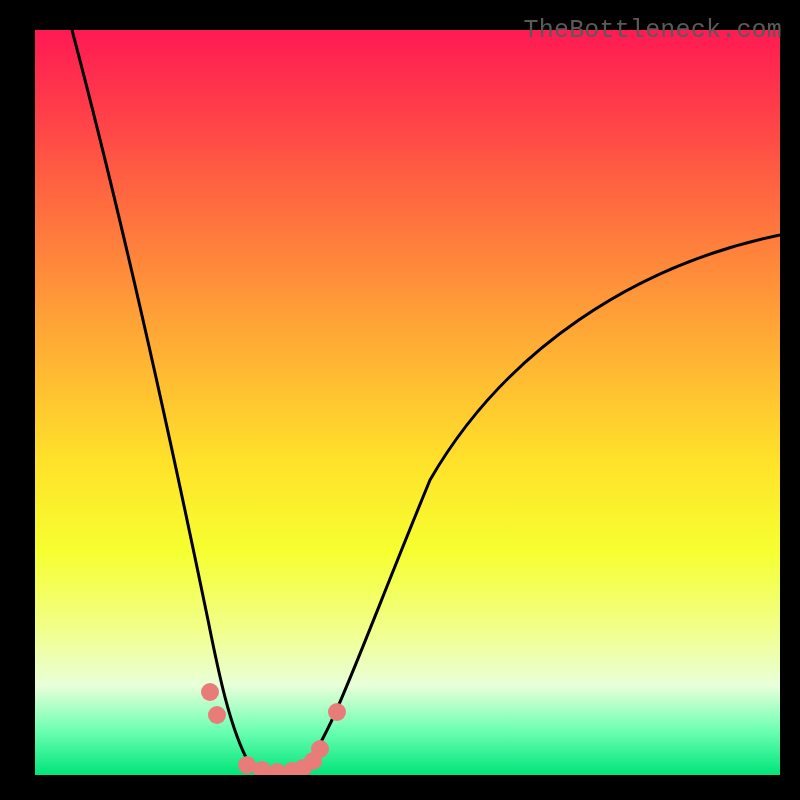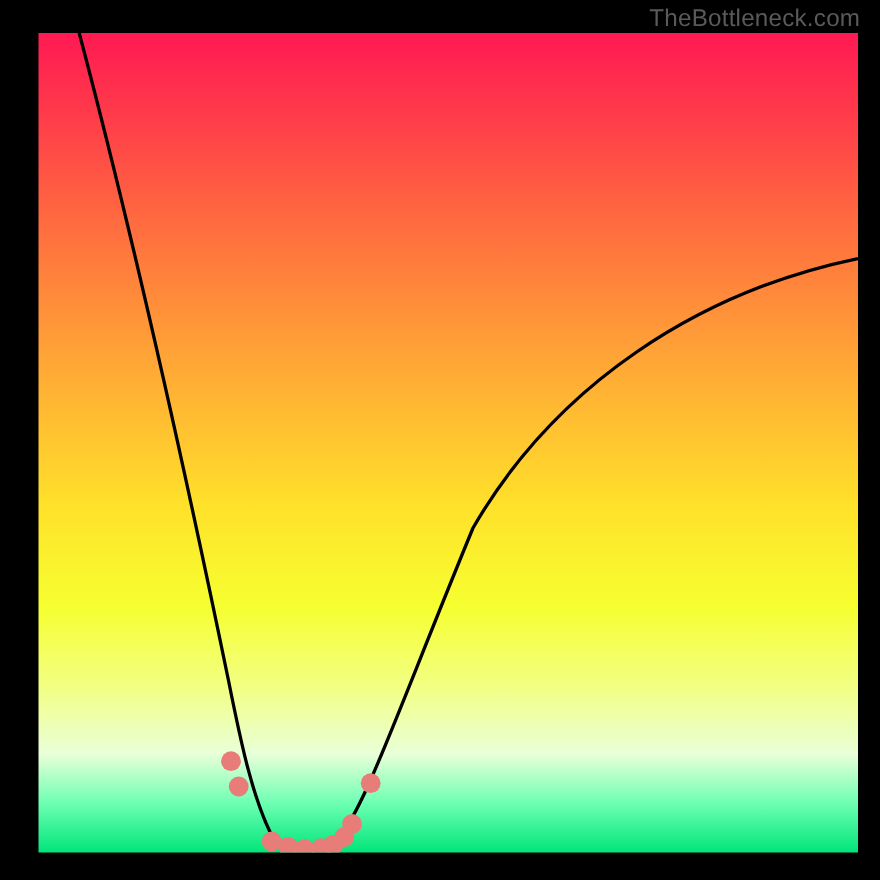--- a/index.html
+++ b/index.html
@@ -34,27 +34,28 @@
       #ffe22a 58%,
       #f6ff30 70%,
       #f2ff86 80%,
       #e9ffd9 88%,
       #6dffb2 94%,
       #00e57a 100%
     );
   }
   .watermark {
     position: absolute;
-    top: 4px;
+    top: 16px;
     right: 18px;
     color: #5a5a5a;
-    font-size: 22px;
+    font-size: 25px;
     font-weight: 500;
     letter-spacing: 0.2px;
     user-select: none;
+    font-family: Liberation Mono, monospace;
   }
   svg.curve {
     position: absolute;
     left: 0;
     top: 0;
     width: 745px;
     height: 745px;
   }
 </style>
 </head>

